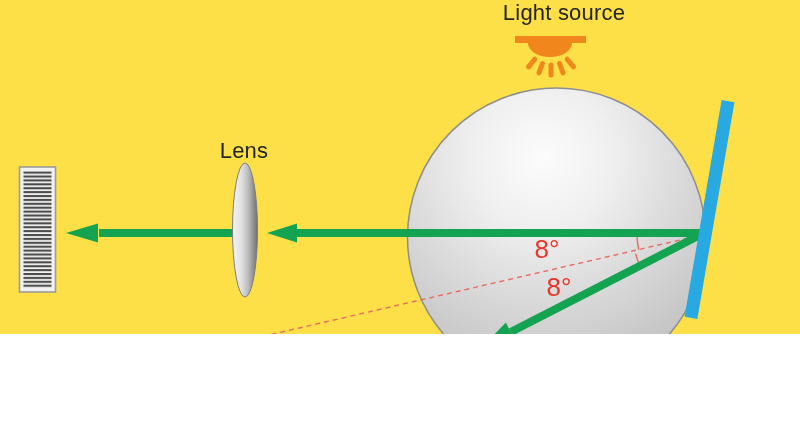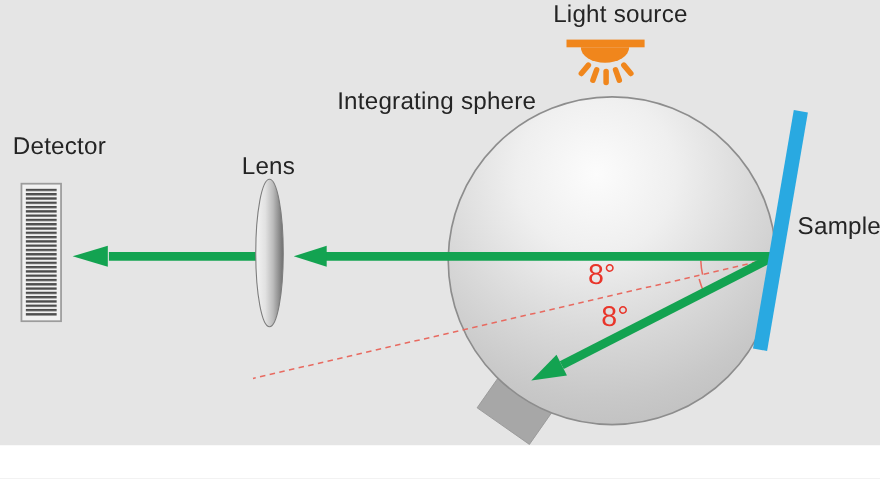--- a/index.html
+++ b/index.html
@@ -1,17 +1,17 @@
 <!DOCTYPE html>
 <html style="--beam-green: #13a351; --sample-blue: #29a9e1; --lamp-orange: #f0861c; --angle-red: #e9352a; --dashed-red: #e86a60; --text-dark: #242424; --trap-gray: #a7a7a7; --sphere-edge: #8d8d8d;"><head>
 <meta charset="utf-8">
 <style>
   html,body { margin:0; padding:0; background:#ffffff; }
   .canvas {
-    position:relative; width:800px; height:405px; background:#e5e5e5;
+    position:relative; width:800px; height:334px; background:#fde047;
     font-family:"Liberation Sans", sans-serif; overflow:hidden;
   }
   .diagram-svg { position:absolute; left:0; top:0; }
   .lbl {
     position:absolute; transform:translateX(-50%);
     white-space:nowrap; color:var(--text-dark,#242424);
     font-size:22px; line-height:1.1; letter-spacing:0.2px;
   }
   .lbl-red {
     position:absolute; transform:translateX(-50%);
@@ -98,26 +98,23 @@
       <rect x="23.5" y="171" width="28" height="117" fill="url(#detStripes)"></rect>
     </g>
 
     <g>
       <rect x="703" y="99.5" width="13" height="220" transform="rotate(9.7 709.5 209.5)" style="fill:var(--sample-blue,#29a9e1)"></rect>
     </g>
   </svg>
 
   <div class="lbl" style="left:564px; top:1px;">Light source</div>
 
-  <div class="lbl" style="left:397px; top:80px;">Integrating sphere</div>
 
-  <div class="lbl" style="left:54px; top:121px;">Detector</div>
 
   <div class="lbl" style="left:244px; top:139px;">Lens</div>
 
-  <div class="lbl" style="left:763px; top:194px;">Sample</div>
 
 
   <div class="lbl-red" style="left:547px; top:236px;">8°</div>
 
   <div class="lbl-red" style="left:559px; top:274px;">8°</div>
 
 </div>
 
 </body></html>

